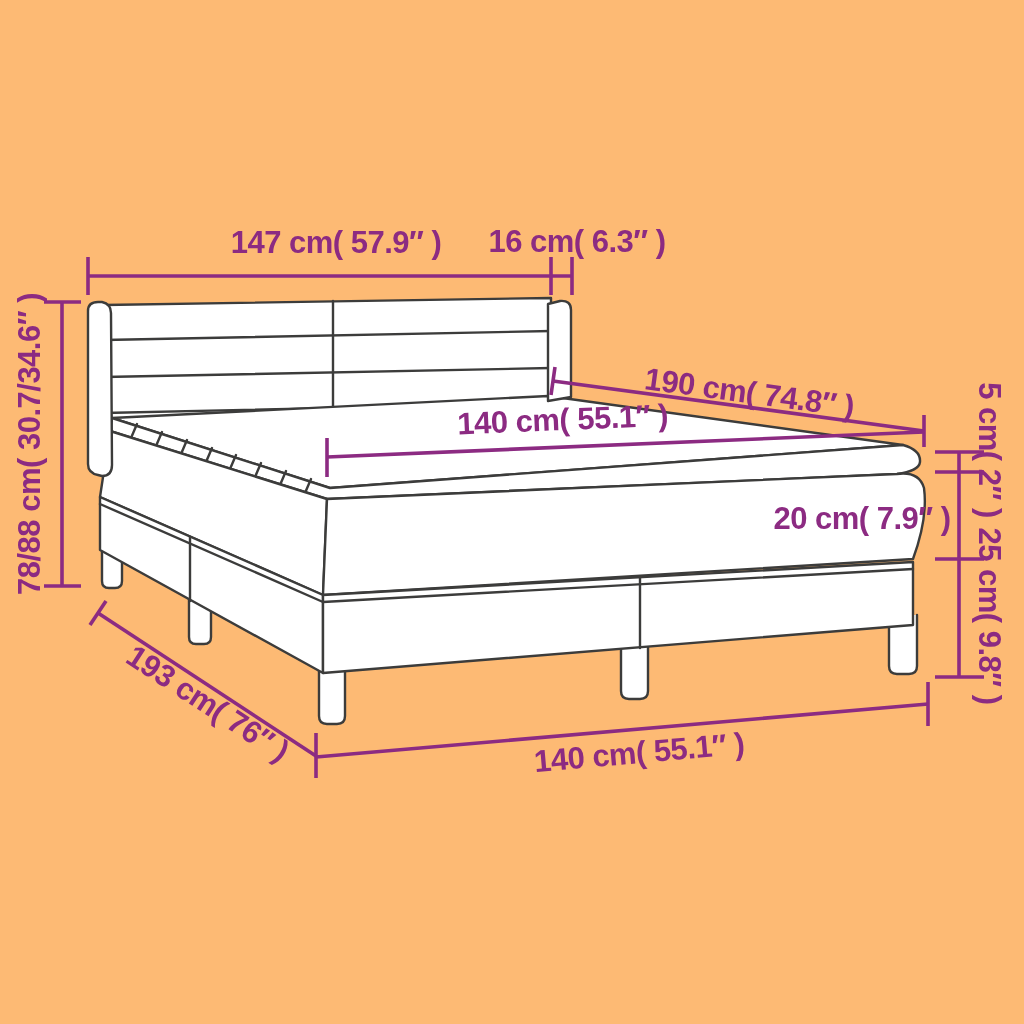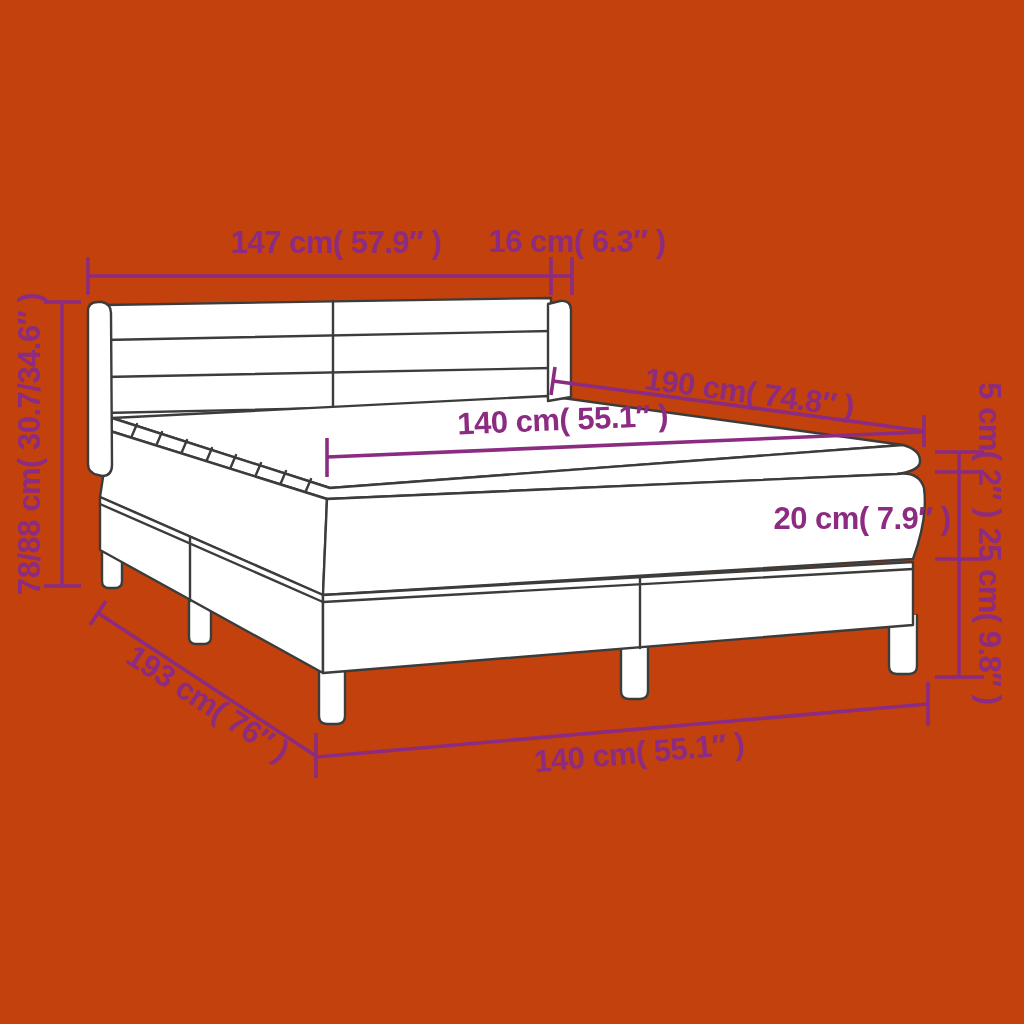--- a/index.html
+++ b/index.html
@@ -1,16 +1,16 @@
 <!DOCTYPE html>
 <html><head>
 <meta charset="utf-8">
 <style>
   html,body{margin:0;padding:0;background:#ffffff;}
-  .stage{width:1024px;height:1024px;position:relative;background:#c2410c;overflow:hidden;}
+  .stage{width:1024px;height:1024px;position:relative;background:#fdba74;overflow:hidden;}
   svg{display:block;}
   svg text{
     font-family:"Liberation Sans","DejaVu Sans",sans-serif;
     font-weight:700;
     font-size:31px;
     letter-spacing:-0.5px;
   }
   .ln{fill:none;}
   .fc{fill:#ffffff;}
   .art{stroke-width:2.4;stroke-linejoin:round;stroke-linecap:round;}

